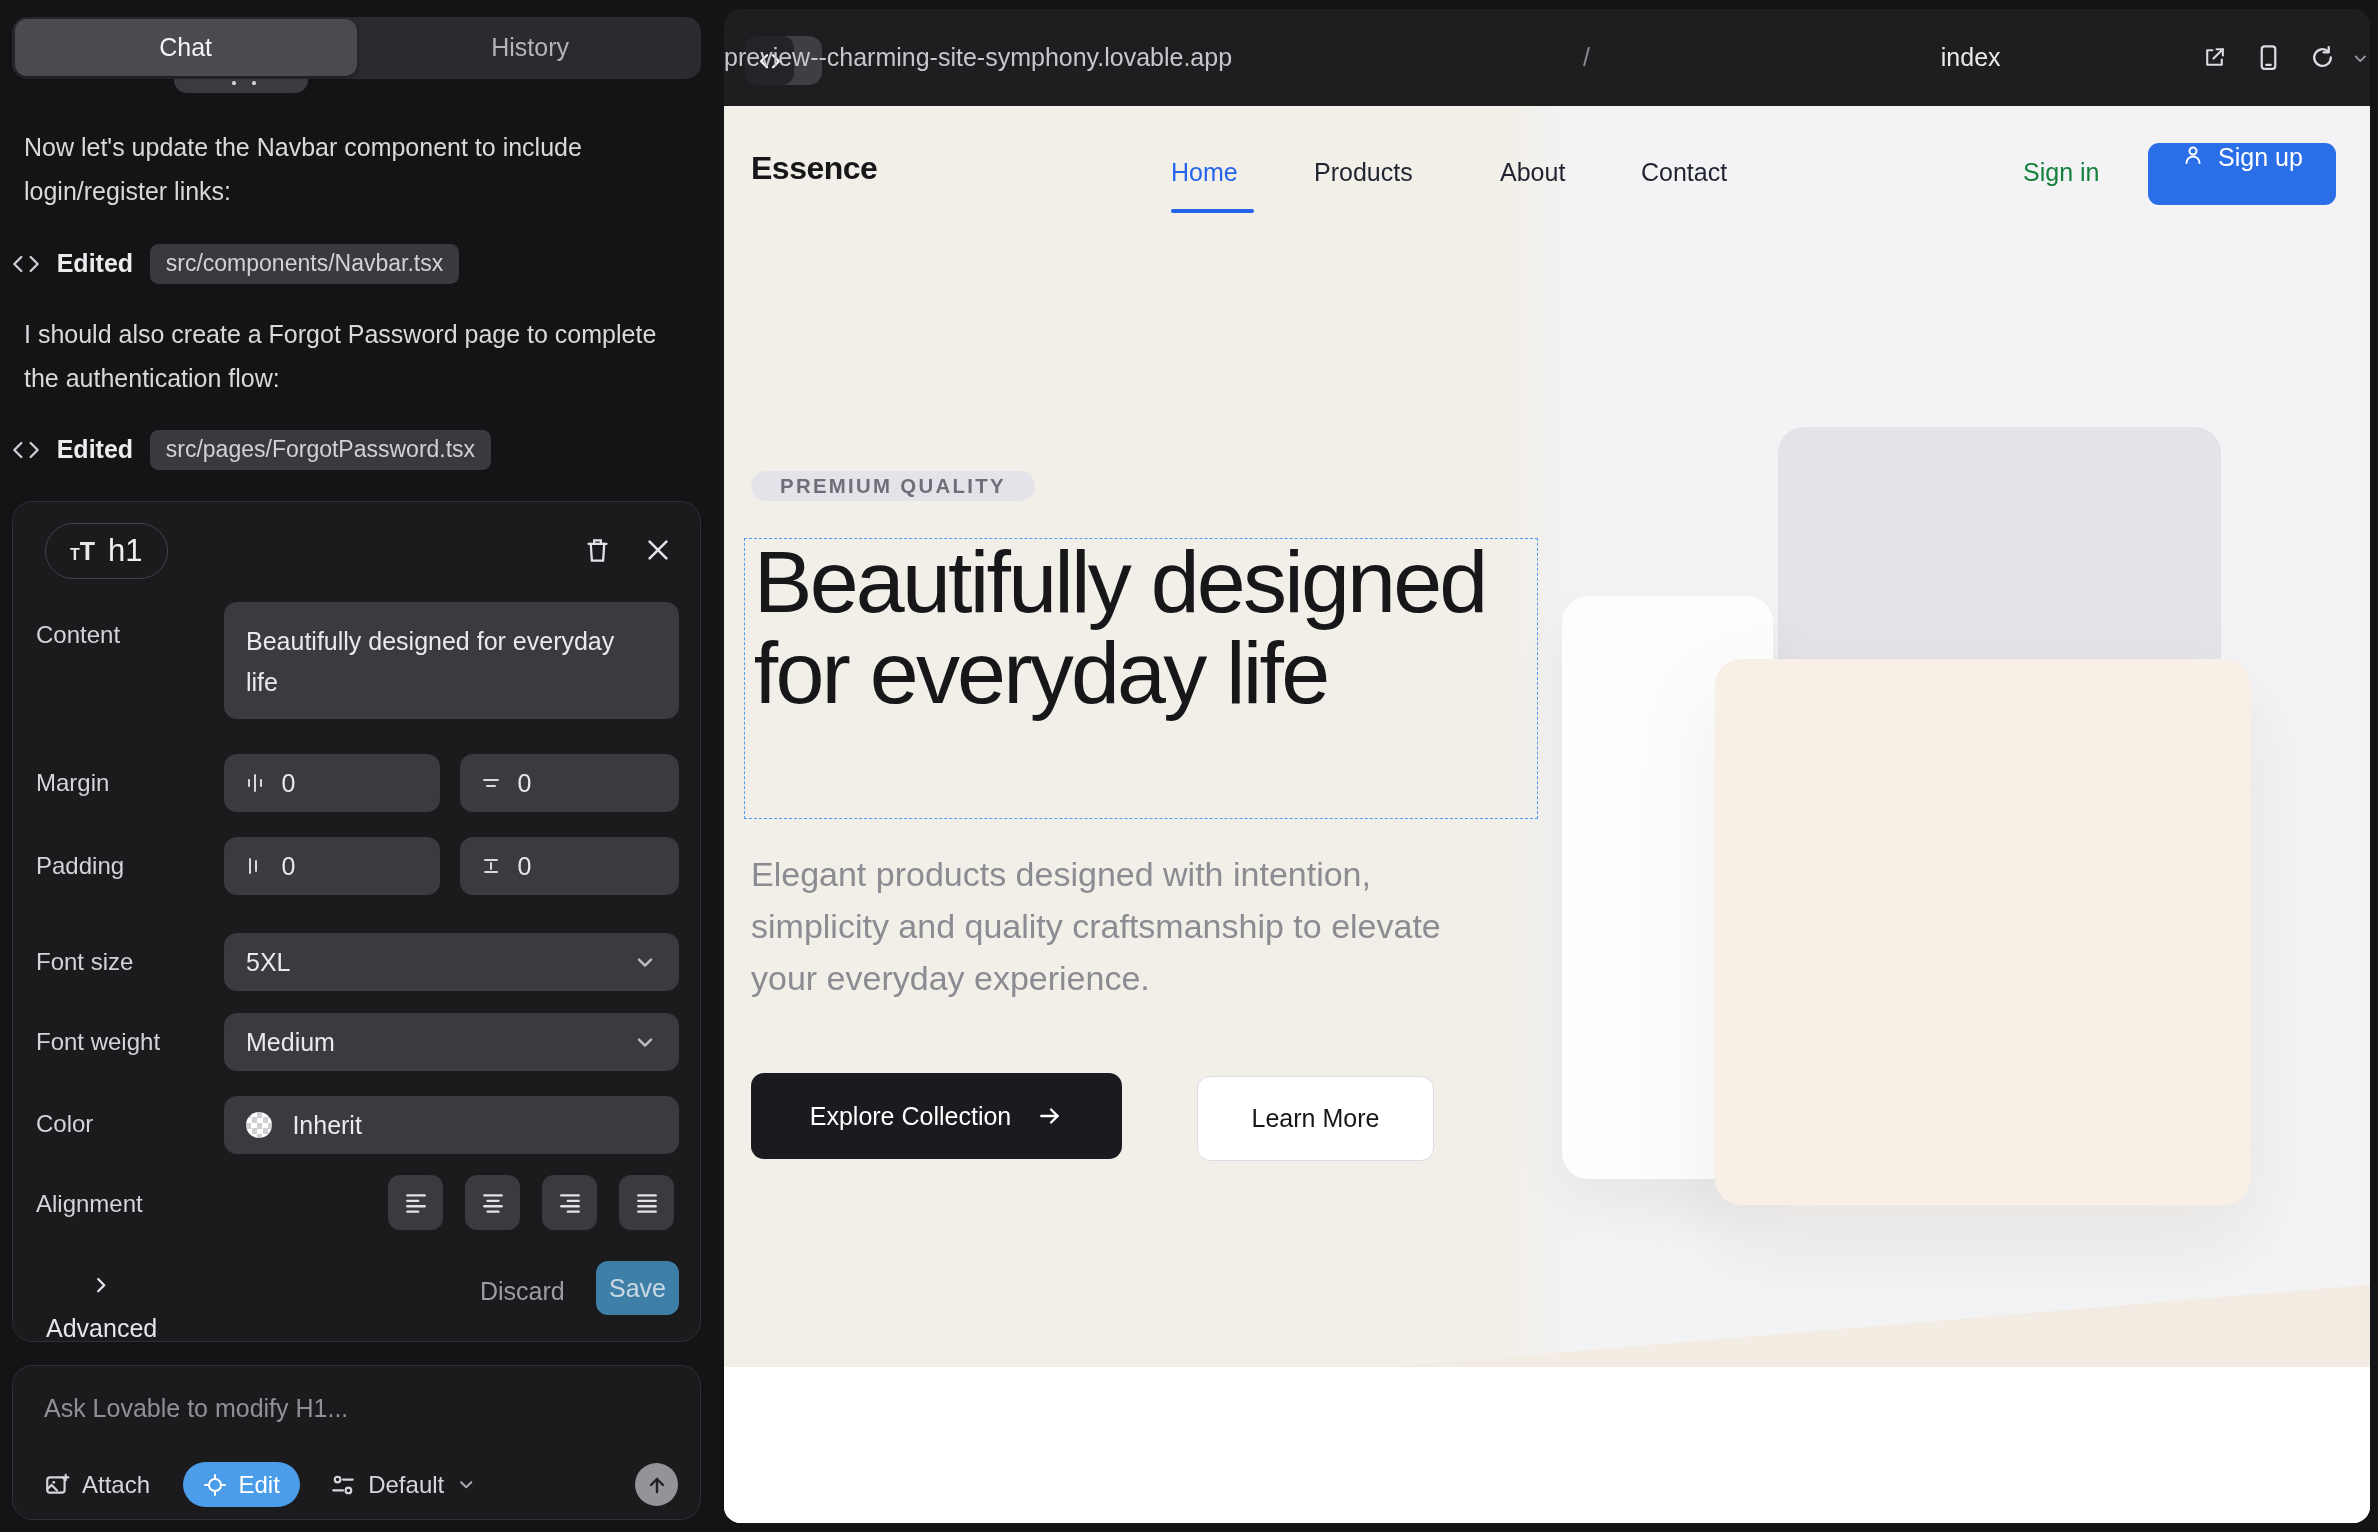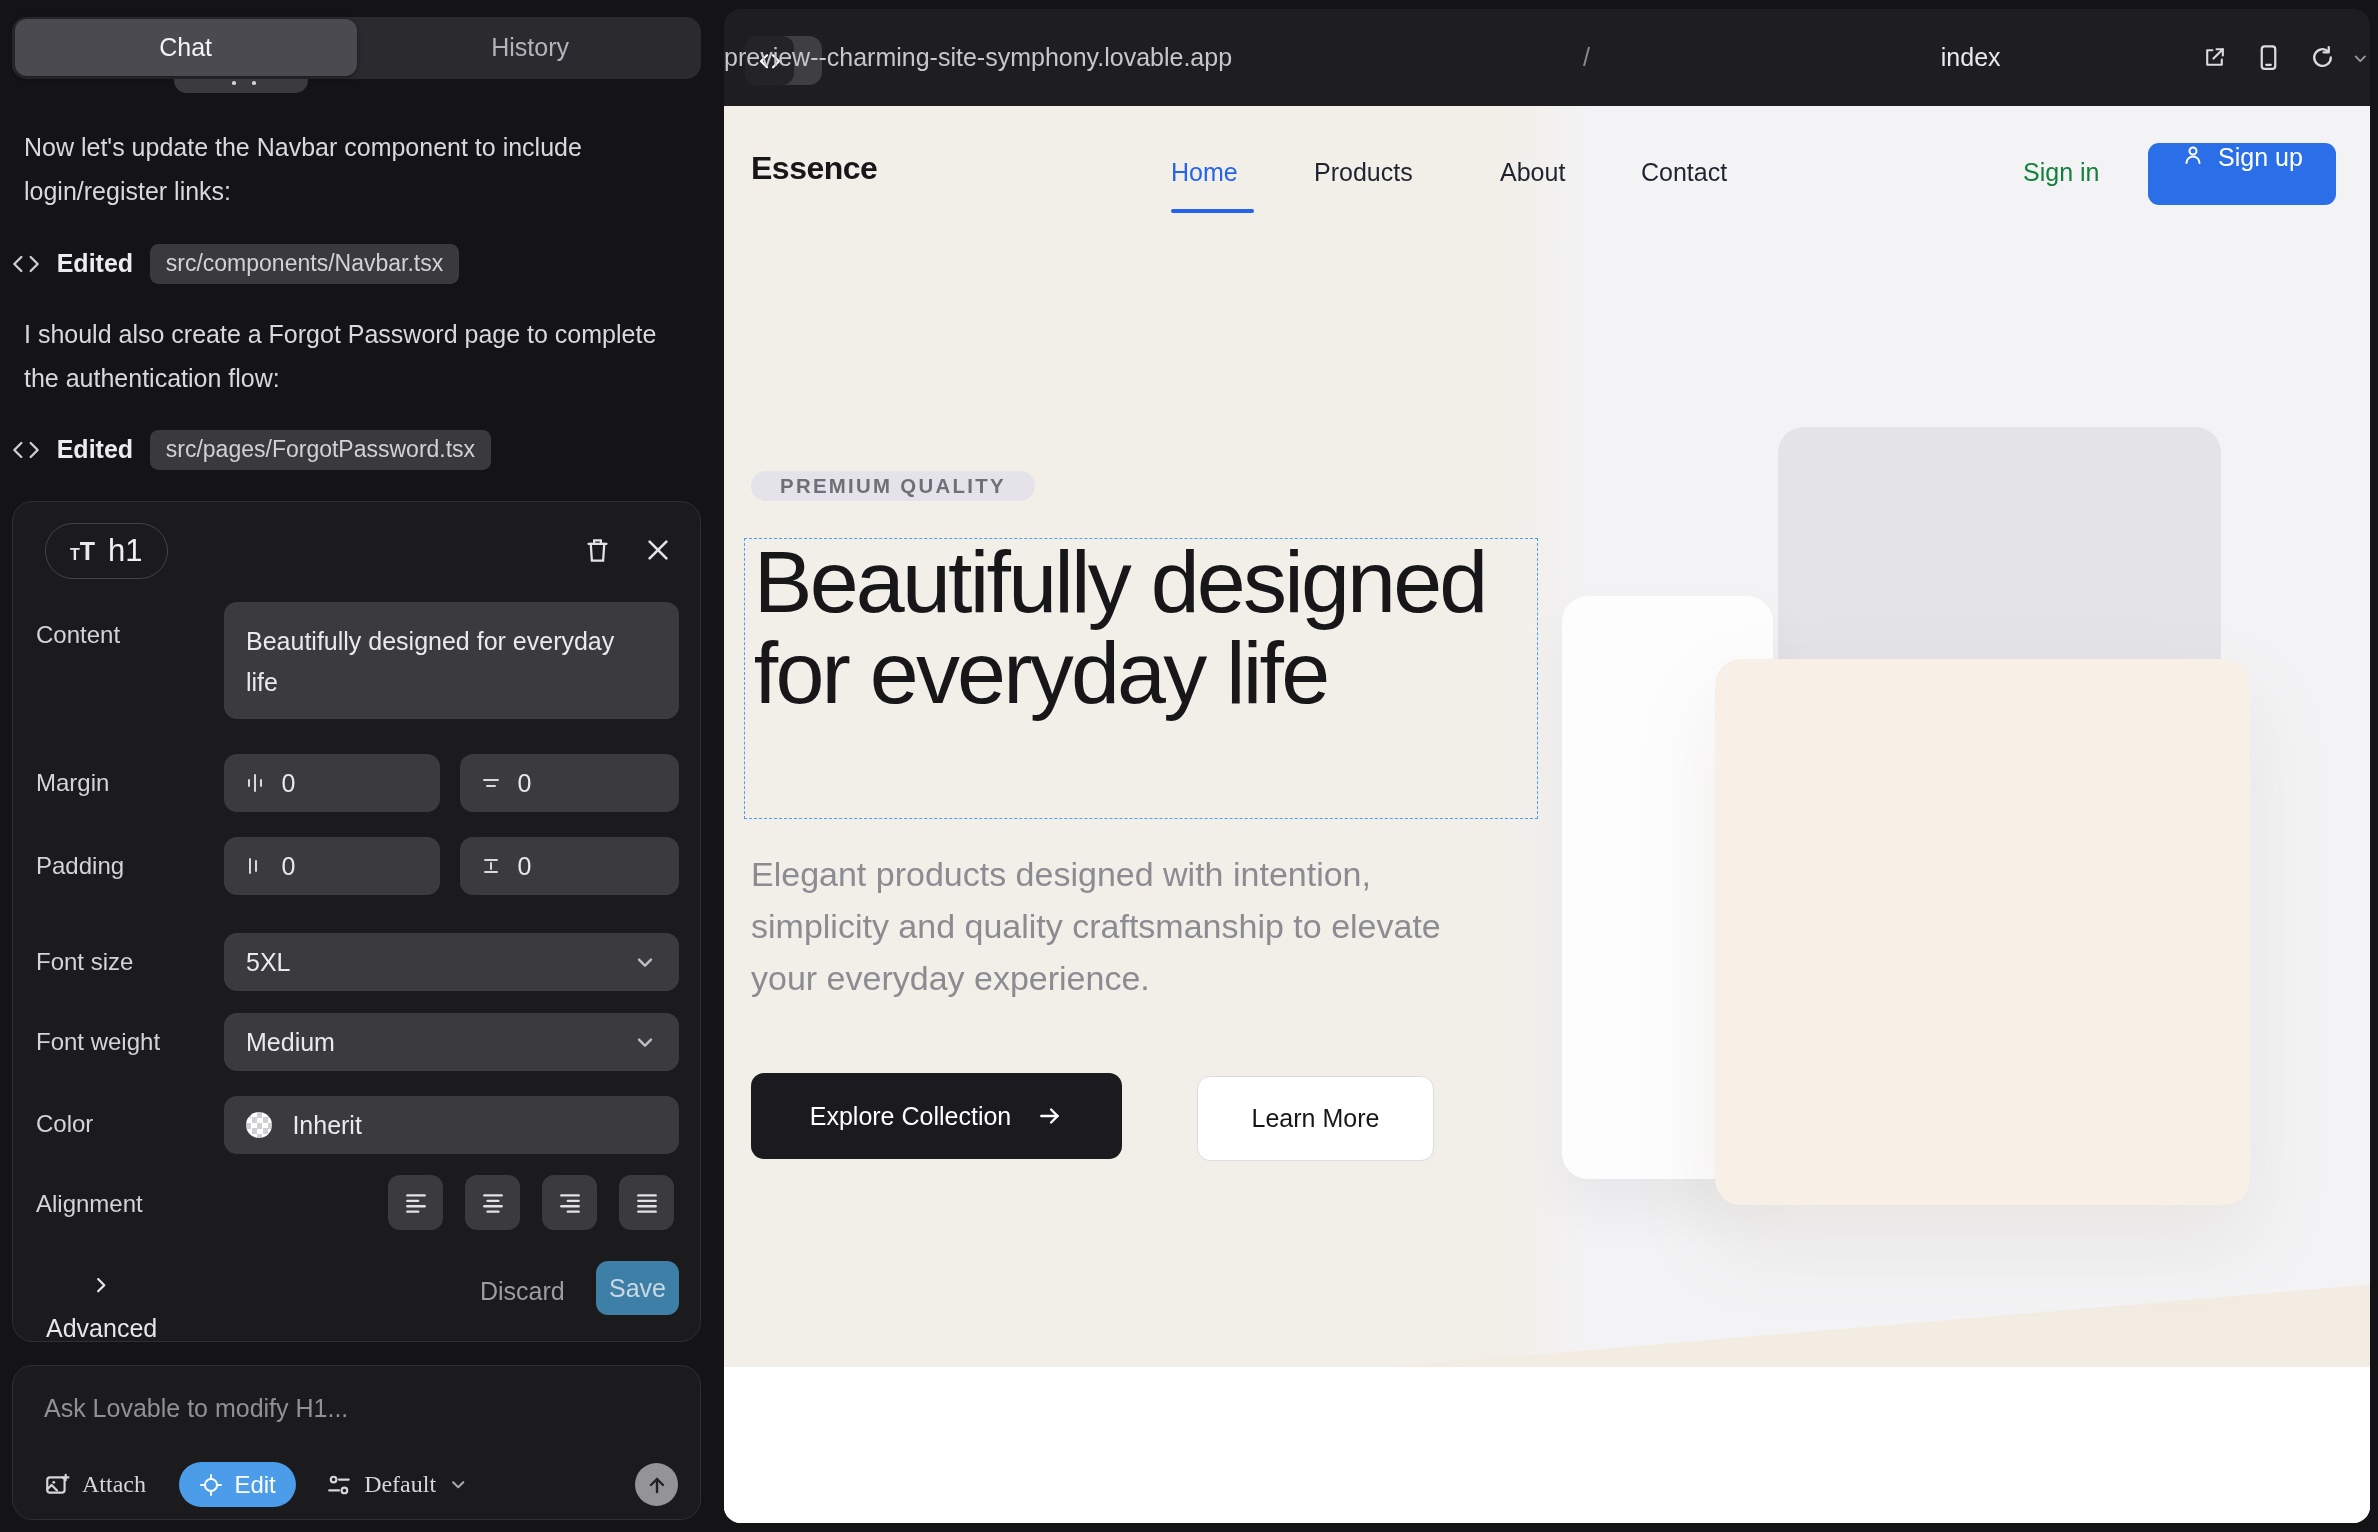--- a/index.html
+++ b/index.html
@@ -45,21 +45,21 @@
      repeating-conic-gradient(#ffffff 0 25%, #cfcfd4 0 50%); background-size:11px 11px; }
   .align-btn { position:absolute; top:673px; width:55px; height:55px; background:#3a3a3f; border-radius:12px; display:flex; align-items:center; justify-content:center; cursor:pointer; }
   .footer-left { position:absolute; left:33px; top:773px; display:flex; align-items:center; gap:18.6px; color:#e6e6ea; font-size:25px; cursor:pointer;flex-direction:column; }
   .discard { position:absolute; left:467px; top:775px; font-size:25px; color:#9b9da3; cursor:pointer; }
   .save-btn { position:absolute; left:583px; top:759px; width:83px; height:54px; background:#3e7fa7; border-radius:12px; border:none; color:#c9d8e2; font-size:25px; font-family:inherit; cursor:pointer; }
 
   
   .composer { position:absolute; left:12px; top:1365px; width:689px; height:155px; background:#1b1b1e; border:0.9px solid #2f2f34; border-radius:20.4px; }
   .composer-placeholder { position:absolute; left:31px; top:28px; font-size:25px; color:#90909  6; color:#909096; }
   .composer-row { position:absolute; left:31px; right:22px; top:96px; height:45px; display:flex; align-items:center; }
-  .comp-item { display:flex; align-items:center; gap:12px; color:#d6d6da; font-size:24px; cursor:pointer;font-family:Liberation Serif, serif; }
+  .comp-item { display:flex; align-items:center; gap:12px; color:#d6d6da; font-size:24px; cursor:pointer; }
   .edit-pill { display:flex; align-items:center; gap:11px; background:#4b9ce9; color:#fff; border-radius:927px; height:45px; padding:0 20.4px; font-size:24px; margin-left:33px; margin-right:30px; cursor:pointer; }
   .send-btn { margin-left:auto; width:43px; height:43px; border-radius:50%; background:#939398; display:flex; align-items:center; justify-content:center; border:none; cursor:pointer; }
 
   
   .preview { position:absolute; left:724px; top:9.3px; width:1646px; height:1514px; background:#1e1e21; border-radius:16.7px; overflow:hidden; }
   .ptopbar { position:absolute; left:0; top:0; width:100%; height:97px; display:flex; align-items:center; }
   .code-toggle { position:absolute; left:21.3px; top:27px; width:77px; height:49px; background:#3e3e43; border-radius:13px; cursor:pointer; }
   .code-toggle .seg { position:absolute; left:0; top:0; width:49px; height:49px; background:#242428; border-radius:12px; display:flex; align-items:center; justify-content:center; color:#fff; }
   .url-group { position:absolute; left:0; right:0; top:0; height:97px; display:flex; align-items:center; justify-content:space-between; gap:11px; font-size:25px; }
   .url-domain { color:#c6c6cb; } .url-sep { color:#8a8a90; } .url-page { color:#e9e9eb; }

